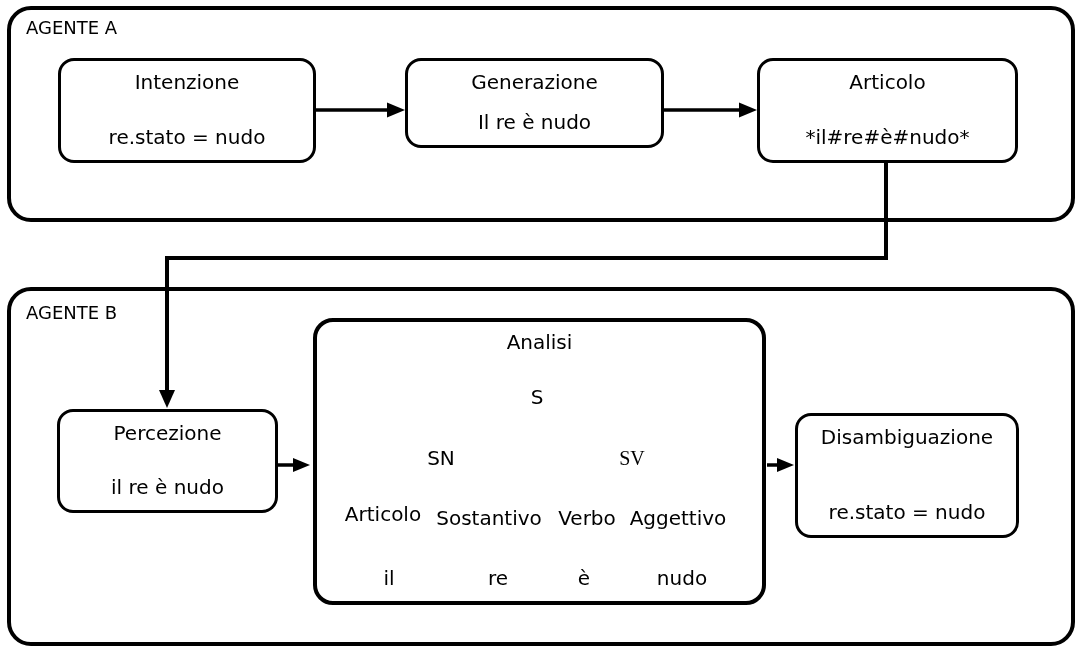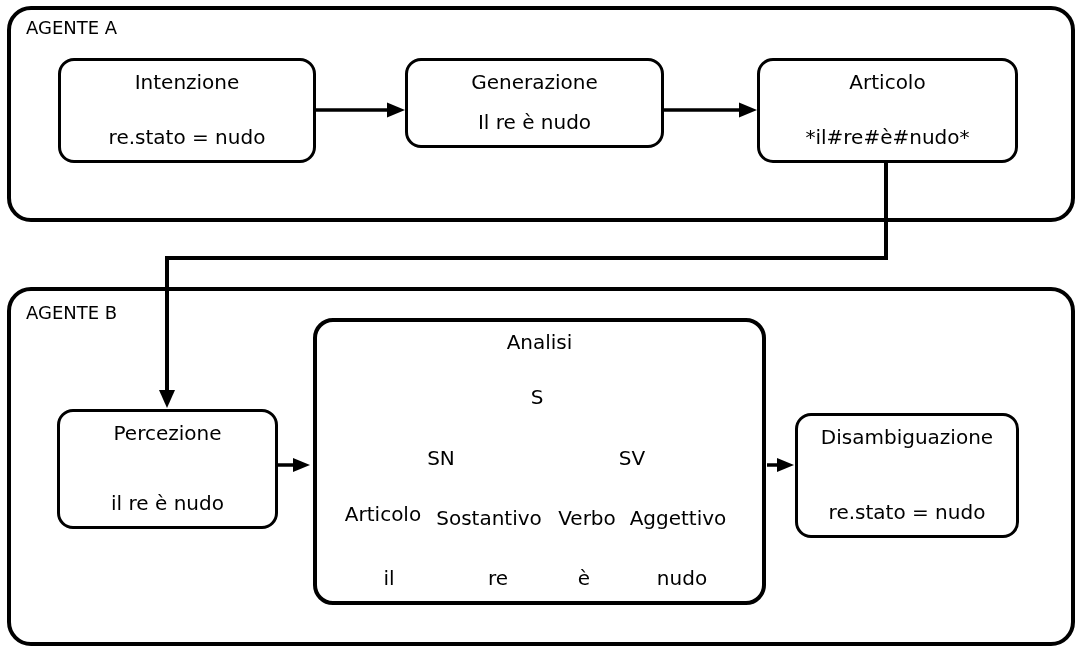--- a/index.html
+++ b/index.html
@@ -134,32 +134,32 @@
   <div class="node-box" style="left:405px; top:58px; width:259px; height:90px;">
     <div class="title">Generazione</div>
     <div class="value">Il re è nudo</div>
   </div>
 
   <div class="node-box" style="left:757px; top:58px; width:261px; height:105px;">
     <div class="title">Articolo</div>
     <div class="value">*il#re#è#nudo*</div>
   </div>
 
-  <div class="node-box" style="left:57px; top:409px; width:221px; height:120px;">
+  <div class="node-box" style="left:57px; top:409px; width:221px; height:104px;">
     <div class="title">Percezione</div>
     <div class="value">il re è nudo</div>
   </div>
 
   <div class="analysis-box" style="left:313px; top:318px; width:453px; height:287px;">
     <span>Analisi</span>
   </div>
 
   <div class="tree-label" style="left:537px; top:397px;">S</div>
   <div class="tree-label" style="left:441px; top:458px;">SN</div>
-  <div class="tree-label" style="left:632px; top:458px;">SV</div>
+  <div class="tree-label" style="left:632px; top:458px;font-family:Liberation Serif, serif;">SV</div>
   <div class="tree-label" style="left:383px; top:514px;">Articolo</div>
   <div class="tree-label" style="left:489px; top:518px;">Sostantivo</div>
   <div class="tree-label" style="left:587px; top:518px;">Verbo</div>
   <div class="tree-label" style="left:678px; top:518px;">Aggettivo</div>
   <div class="tree-label" style="left:389px; top:578px;">il</div>
   <div class="tree-label" style="left:498px; top:578px;">re</div>
   <div class="tree-label" style="left:584px; top:578px;">è</div>
   <div class="tree-label" style="left:682px; top:578px;">nudo</div>
 
   <div class="node-box" style="left:795px; top:413px; width:224px; height:125px;">

